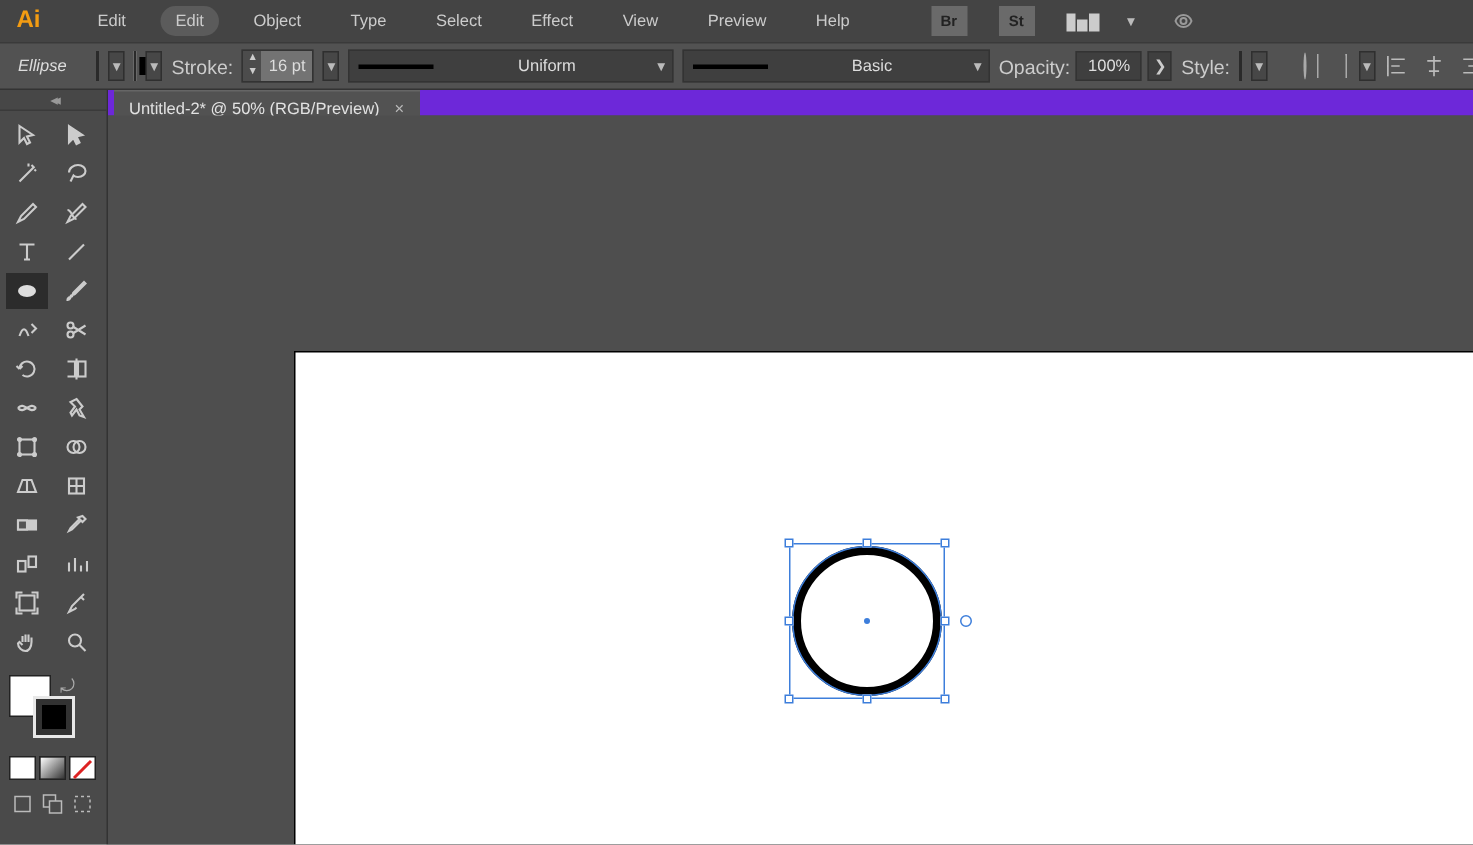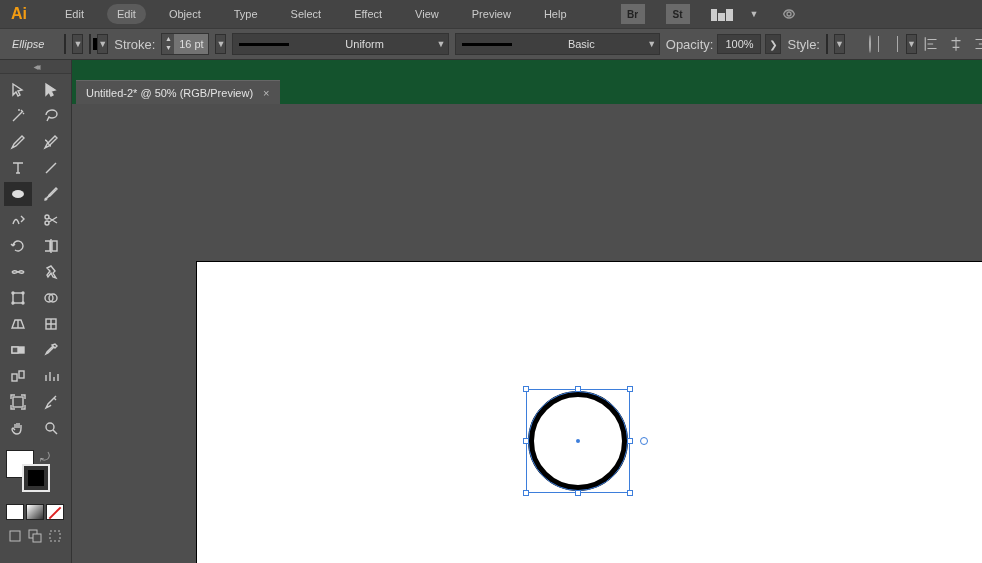--- a/index.html
+++ b/index.html
@@ -219,24 +219,24 @@
   }
 
   
   .main {
     flex:1;
     display:flex;flex-direction:column;
     background:#4a4a4a;
     position:relative;
   }
   .tabbar {
-    height:44px;
-    display:flex;align-items:flex-end;
+    height:17px;
+    display:flex;
     padding-left:4px;
-    background:#14532d;
+    background:#6d28d9;
   }
   .tab {
     height:24px;
     background:#525252;
     display:flex;align-items:center;
     padding:0 10px;
     gap:10px;
     color:#e2e2e2;
     font-size:11px;
     border-top:1px solid #666;

